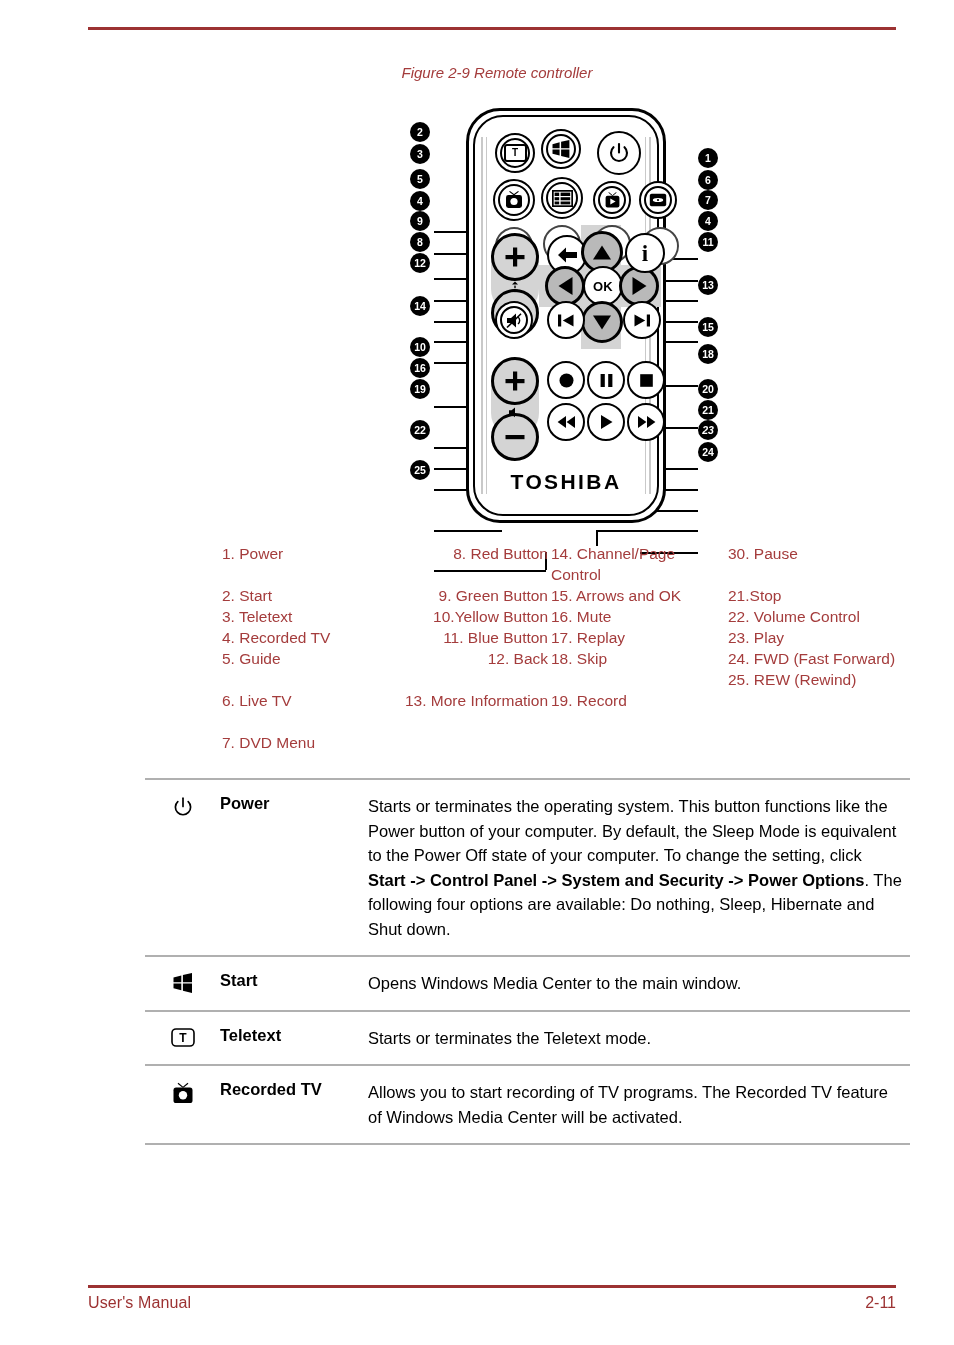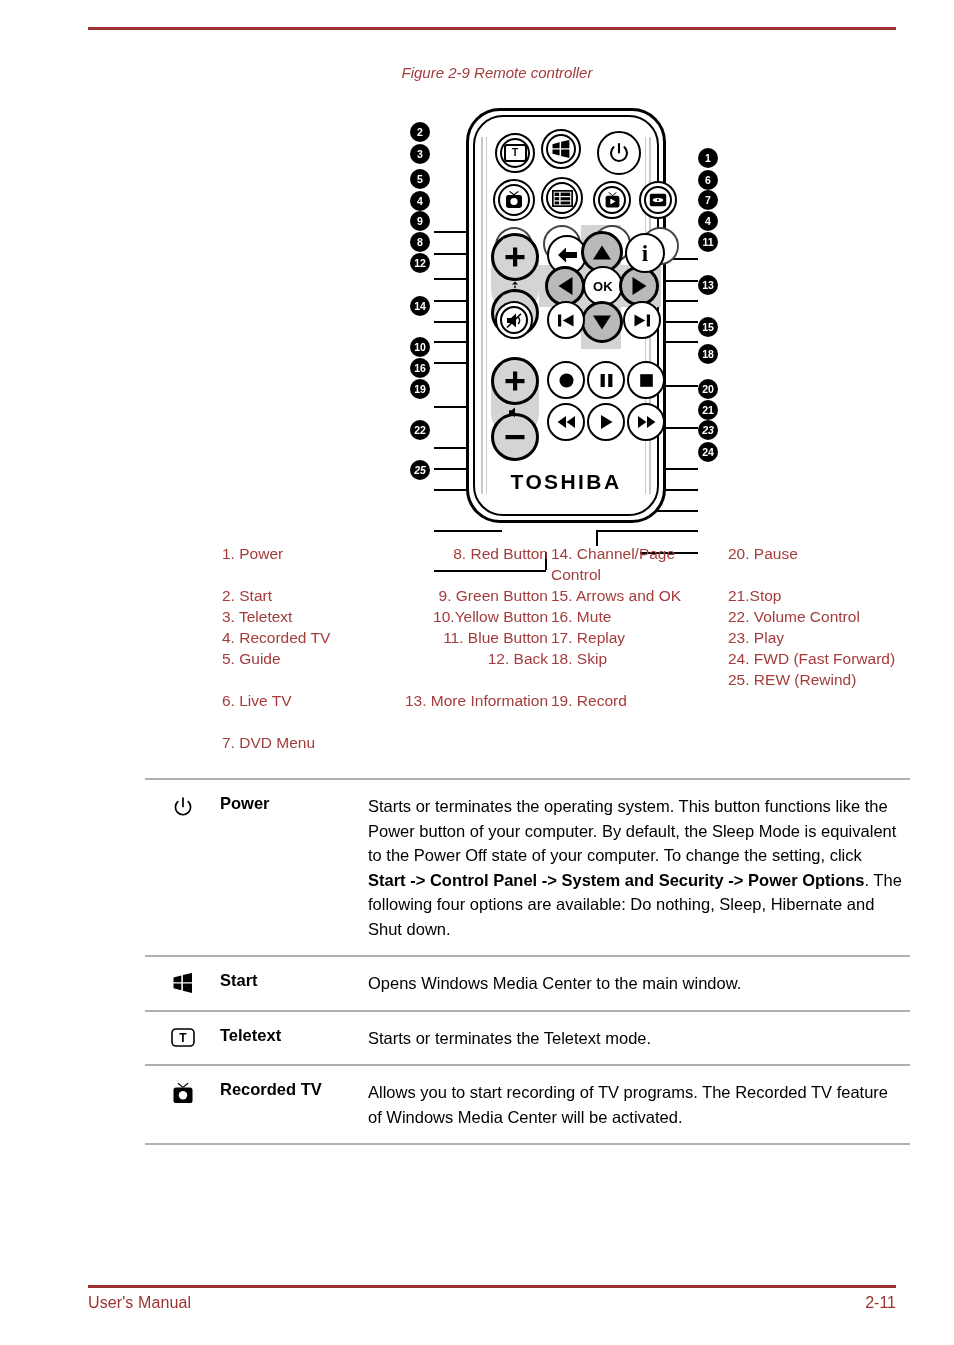--- a/index.html
+++ b/index.html
@@ -524,21 +524,21 @@
     <div class="callout" style="left:410px; top:69px;">5</div>
     <div class="callout" style="left:410px; top:91px;">4</div>
     <div class="callout" style="left:410px; top:111px;">9</div>
     <div class="callout" style="left:410px; top:132px;">8</div>
     <div class="callout" style="left:410px; top:153px;">12</div>
     <div class="callout" style="left:410px; top:196px;">14</div>
     <div class="callout" style="left:410px; top:237px;">10</div>
     <div class="callout" style="left:410px; top:258px;">16</div>
     <div class="callout" style="left:410px; top:279px;">19</div>
     <div class="callout" style="left:410px; top:320px;">22</div>
-    <div class="callout" style="left:410px; top:360px;font-style:italic;">25</div>
+    <div class="callout" style="left:410px; top:360px;">25</div>
 
     <div class="callout" style="left:698px; top:48px;">1</div>
     <div class="callout" style="left:698px; top:70px;">6</div>
     <div class="callout" style="left:698px; top:90px;">7</div>
     <div class="callout" style="left:698px; top:111px;">4</div>
     <div class="callout" style="left:698px; top:132px;">11</div>
     <div class="callout" style="left:698px; top:175px;">13</div>
     <div class="callout" style="left:698px; top:217px;">15</div>
     <div class="callout" style="left:698px; top:244px;text-align:center;">18</div>
     <div class="callout" style="left:698px; top:279px;">20</div>
@@ -573,21 +573,21 @@
     <div class="legend-col lc3" id="legend-col-3">
         <div class="legend-item">14. Channel/Page Control</div>
         <div class="legend-item">15. Arrows and OK</div>
         <div class="legend-item">16. Mute</div>
         <div class="legend-item">17. Replay</div>
         <div class="legend-item">18. Skip</div>
         <div class="legend-gap"></div>
         <div class="legend-item">19. Record</div>
       </div>
     <div class="legend-col lc4" id="legend-col-4">
-        <div class="legend-item">20. Pause</div>
+        <div class="legend-item">30. Pause</div>
         <div class="legend-gap"></div>
         <div class="legend-item">21.Stop</div>
         <div class="legend-item">22. Volume Control</div>
         <div class="legend-item">23. Play</div>
         <div class="legend-item">24. FWD (Fast Forward)</div>
         <div class="legend-item">25. REW (Rewind)</div>
       </div>
   </div>
 
   <div class="desc-table" id="desc-table">

